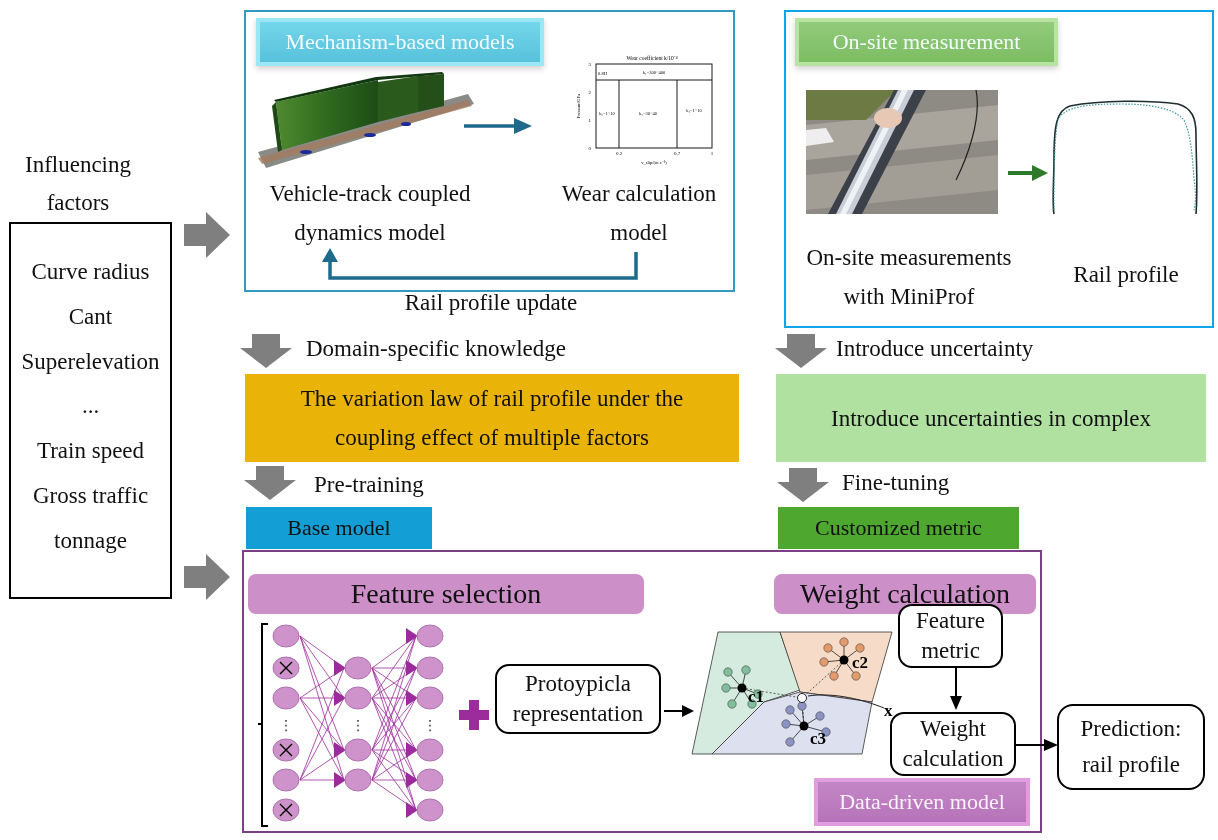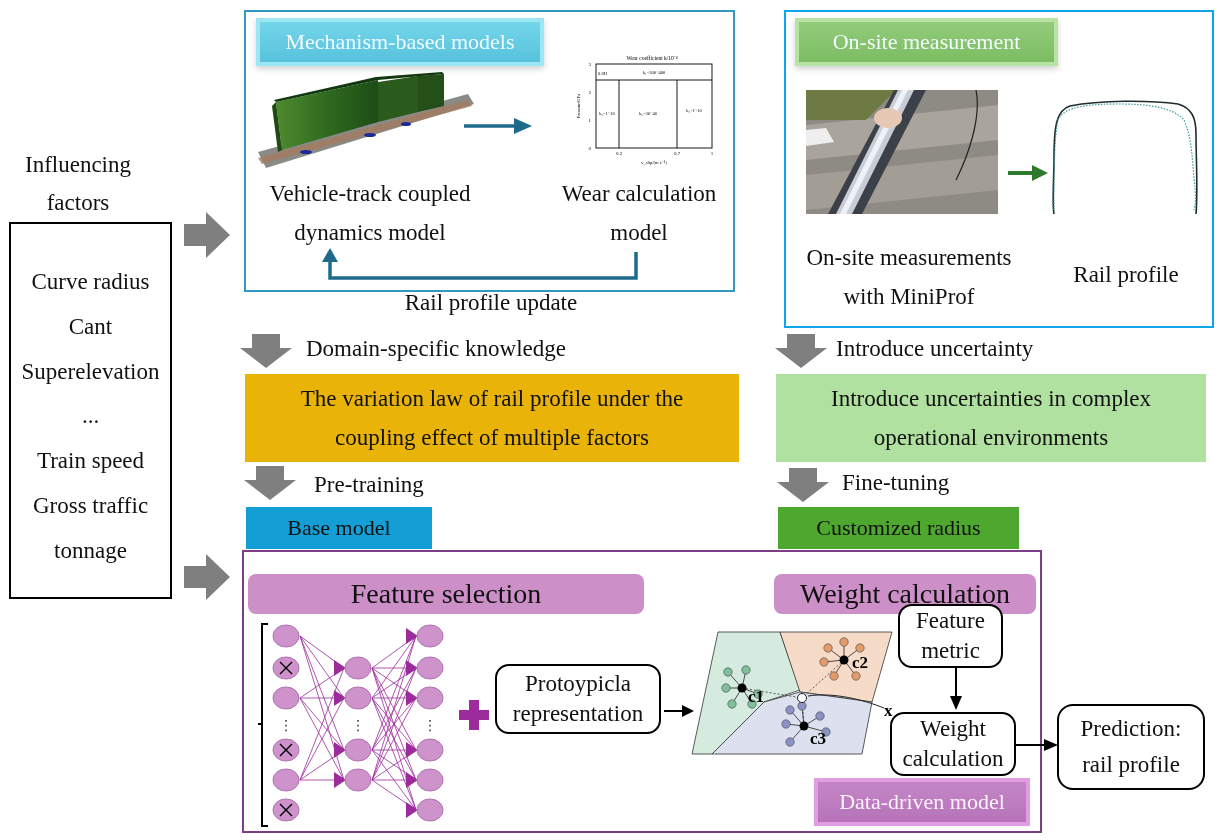--- a/index.html
+++ b/index.html
@@ -4,21 +4,21 @@
 <style>
   * { box-sizing: border-box; margin: 0; padding: 0; }
   html, body { width: 1218px; height: 840px; background: #ffffff; overflow: hidden; }
   body { position: relative; font-family: "Liberation Serif", "DejaVu Serif", serif; color: #111; }
   .abs { position: absolute; }
   .txt { font-size: 23px; line-height: 1.3; text-align: center; }
   .center { display: flex; align-items: center; justify-content: center; text-align: center; }
 
   
   #influencing-title { left: 0; top: 146px; width: 156px; }
-  #factor-box { left: 9px; top: 222px; width: 163px; height: 377px; border: 2px solid #000; display: flex; flex-direction: column; align-items: center; padding-top: 36px; }
+  #factor-box { left: 9px; top: 222px; width: 163px; height: 377px; border: 2px solid #000; display: flex; flex-direction: column; align-items: center; padding-top: 26px; }
   #factor-box .f { font-size: 23px; line-height: 44.8px; white-space: nowrap; }
 
   .garrow-r { width: 46px; height: 46px; }
   .garrow-d { width: 52px; height: 34px; }
 
   
   #mech-panel { left: 244px; top: 10px; width: 491px; height: 282px; border: 2px solid #3598c2; }
   #onsite-panel { left: 776px; top: 10px; width: 430px; height: 318px; border: 2px solid #0ea5e9; margin-left: 8px; }
   .bevel-label { color: #f4fbff; font-size: 22px; box-shadow: 0 3px 6px rgba(0,0,0,0.18); }
   #mech-label { left: 10px; top: 6px; width: 288px; height: 48px; background: linear-gradient(#74d6ea,#57c2dc); border: 4px solid #9be7f4; }
@@ -176,28 +176,27 @@
 <div class="abs txt" style="left:314px;top:470px;">Pre-training</div>
 <div id="base-model" class="abs center">Base model</div>
 
 <svg class="abs garrow-d" style="left:775px;top:334px;" viewBox="0 0 52 34">
   <polygon points="12,0 40,0 40,14 52,14 26,34 0,14 12,14" fill="#7f7f7f"></polygon>
 </svg>
 <div class="abs txt" style="left:836px;top:334px;">Introduce uncertainty</div>
 <div id="mid-right-box" class="abs center">
   <div>
     <div>Introduce uncertainties in complex</div>
-    <div>operational environments</div>
   </div>
 </div>
 <svg class="abs garrow-d" style="left:777px;top:468px;" viewBox="0 0 52 34">
   <polygon points="12,0 40,0 40,14 52,14 26,34 0,14 12,14" fill="#7f7f7f"></polygon>
 </svg>
 <div class="abs txt" style="left:842px;top:468px;">Fine-tuning</div>
-<div id="custom-model" class="abs center">Customized radius</div>
+<div id="custom-model" class="abs center">Customized metric</div>
 
 <div id="data-panel" class="abs">
   <div id="feature-sel" class="abs center pill">Feature selection</div>
   <div id="weight-calc-hdr" class="abs center pill">Weight calculation</div>
 
   <svg id="nn" class="abs" style="left:12px;top:66px;width:210px;height:210px;" viewBox="0 0 210 210">
       <path d="M12,6 H6 V208 H12 M6,106 H2" fill="none" stroke="#000" stroke-width="2"></path>
       <line x1="44" y1="18" x2="88" y2="50" stroke="#9c2b9c" stroke-width="0.8"></line>
       <line x1="44" y1="18" x2="88" y2="80" stroke="#9c2b9c" stroke-width="0.8"></line>
       <line x1="44" y1="18" x2="88" y2="132" stroke="#9c2b9c" stroke-width="0.8"></line>

